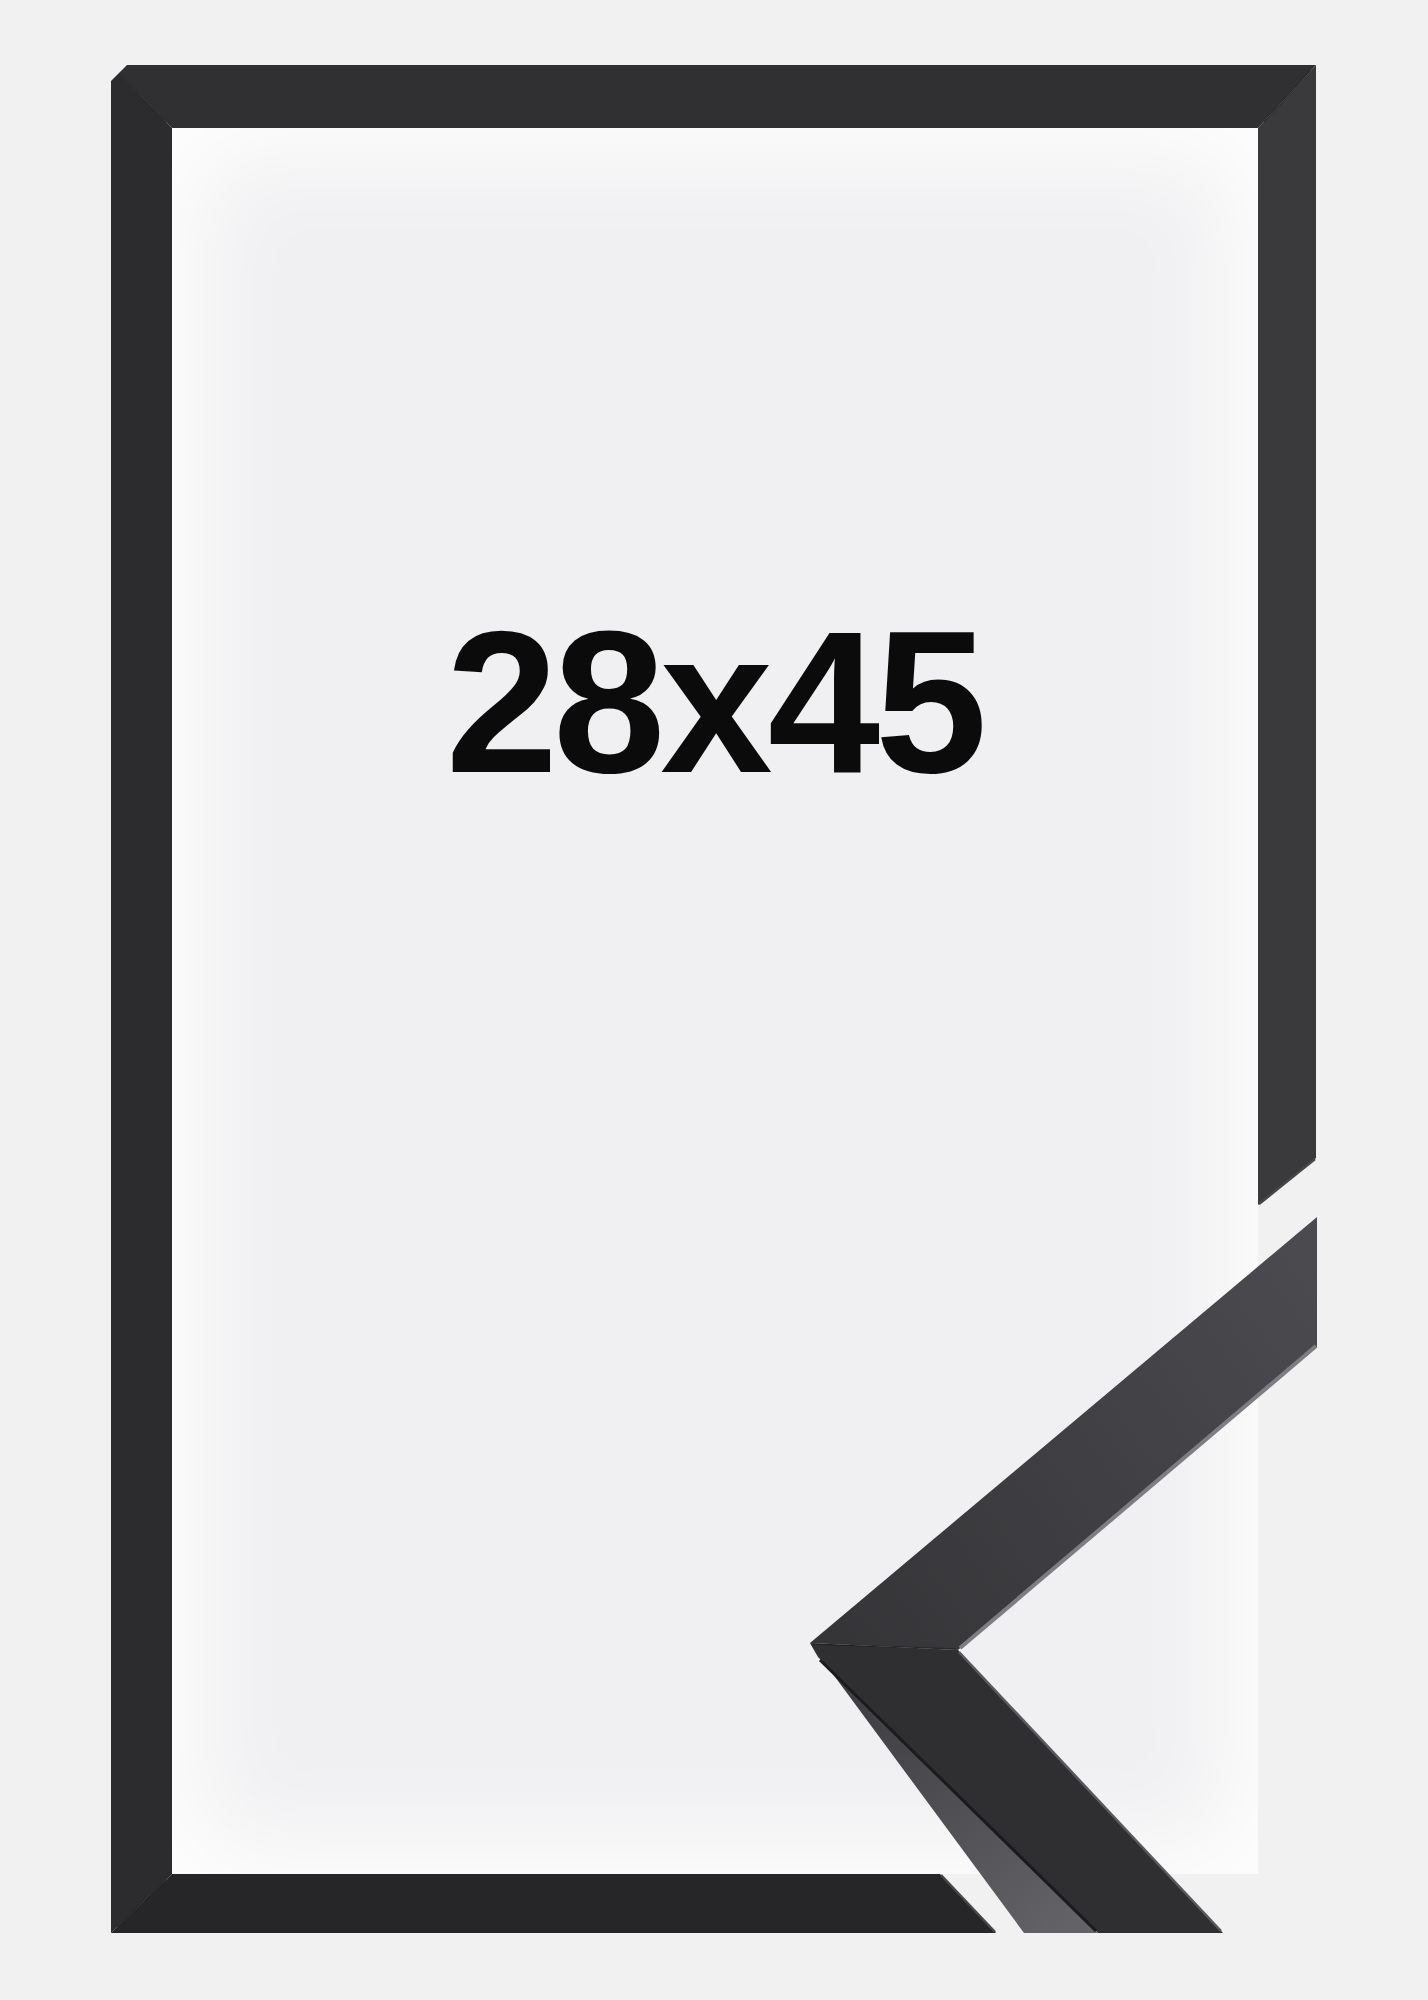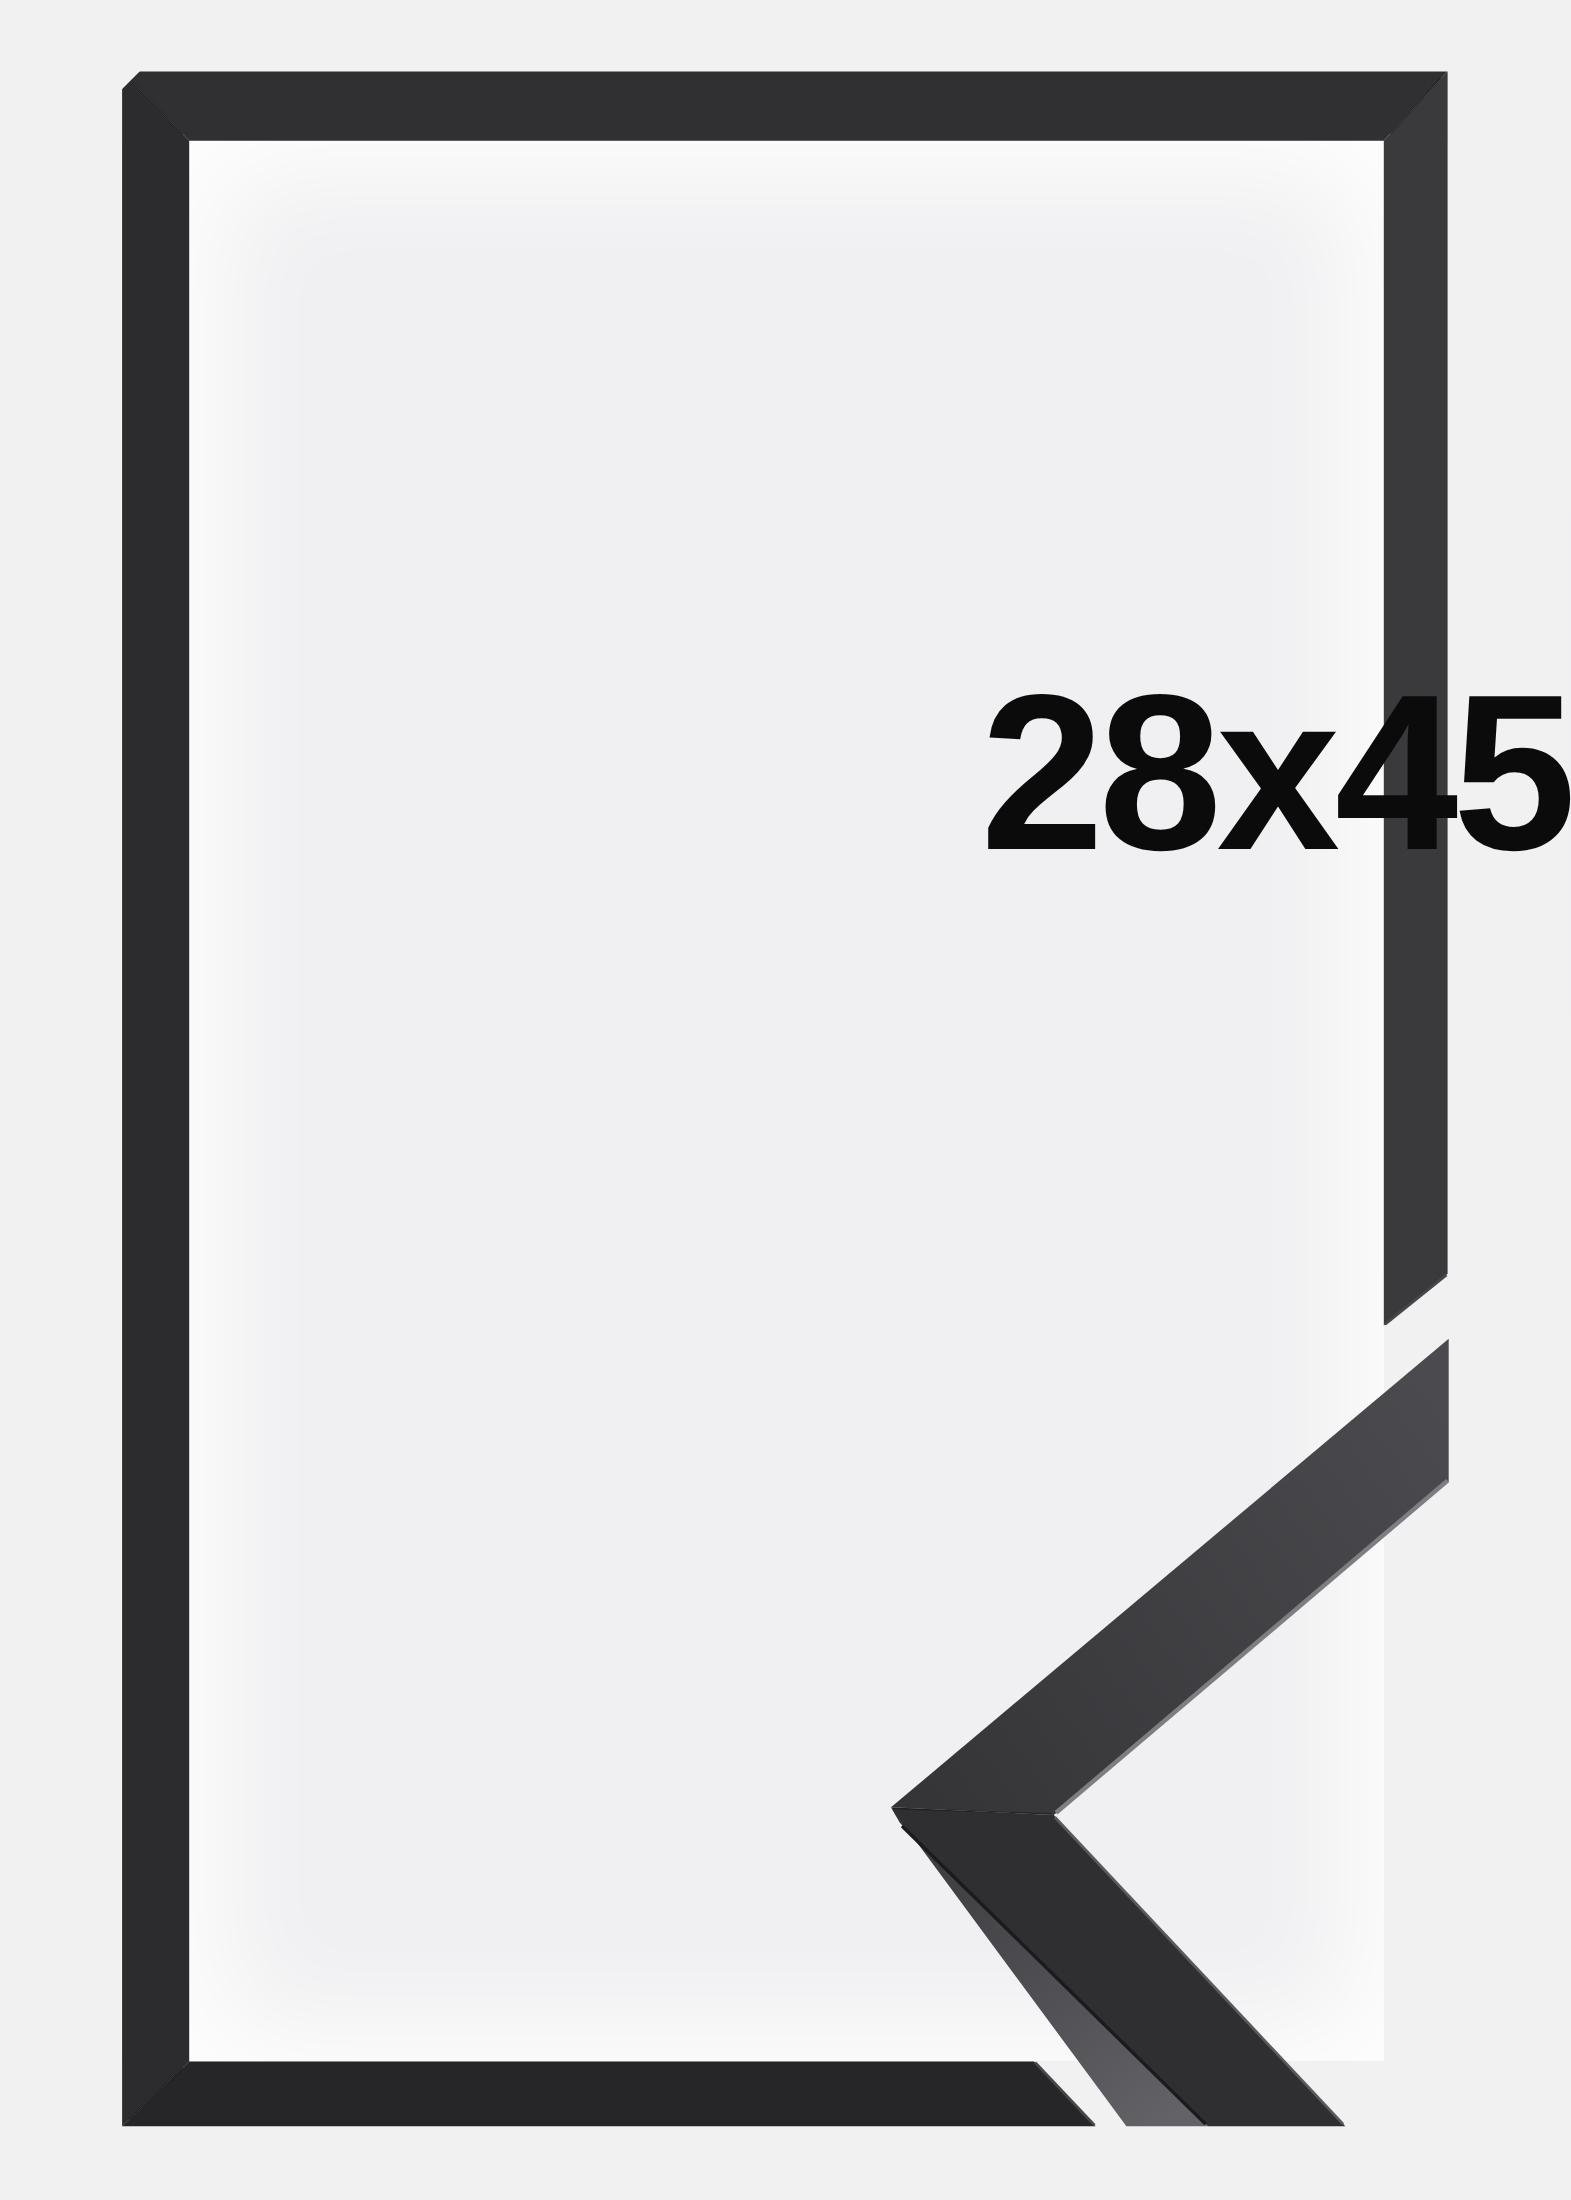--- a/index.html
+++ b/index.html
@@ -25,21 +25,21 @@
     position: absolute; left: 0; top: 0;
     width: 1428px; height: 2000px;
     display: block;
   }
   .size-label {
     position: absolute;
     left: 0; right: 0;
     top: 590px;
     height: 224px;
     line-height: 224px;
-    text-align: right;
+    text-align: center;
     font-size: 202px;
     font-weight: 700;
     letter-spacing: -5px;
     color: var(--label-color, #0b0b0b);
     white-space: nowrap;
   }
 </style>
 </head>
 <body>
 

